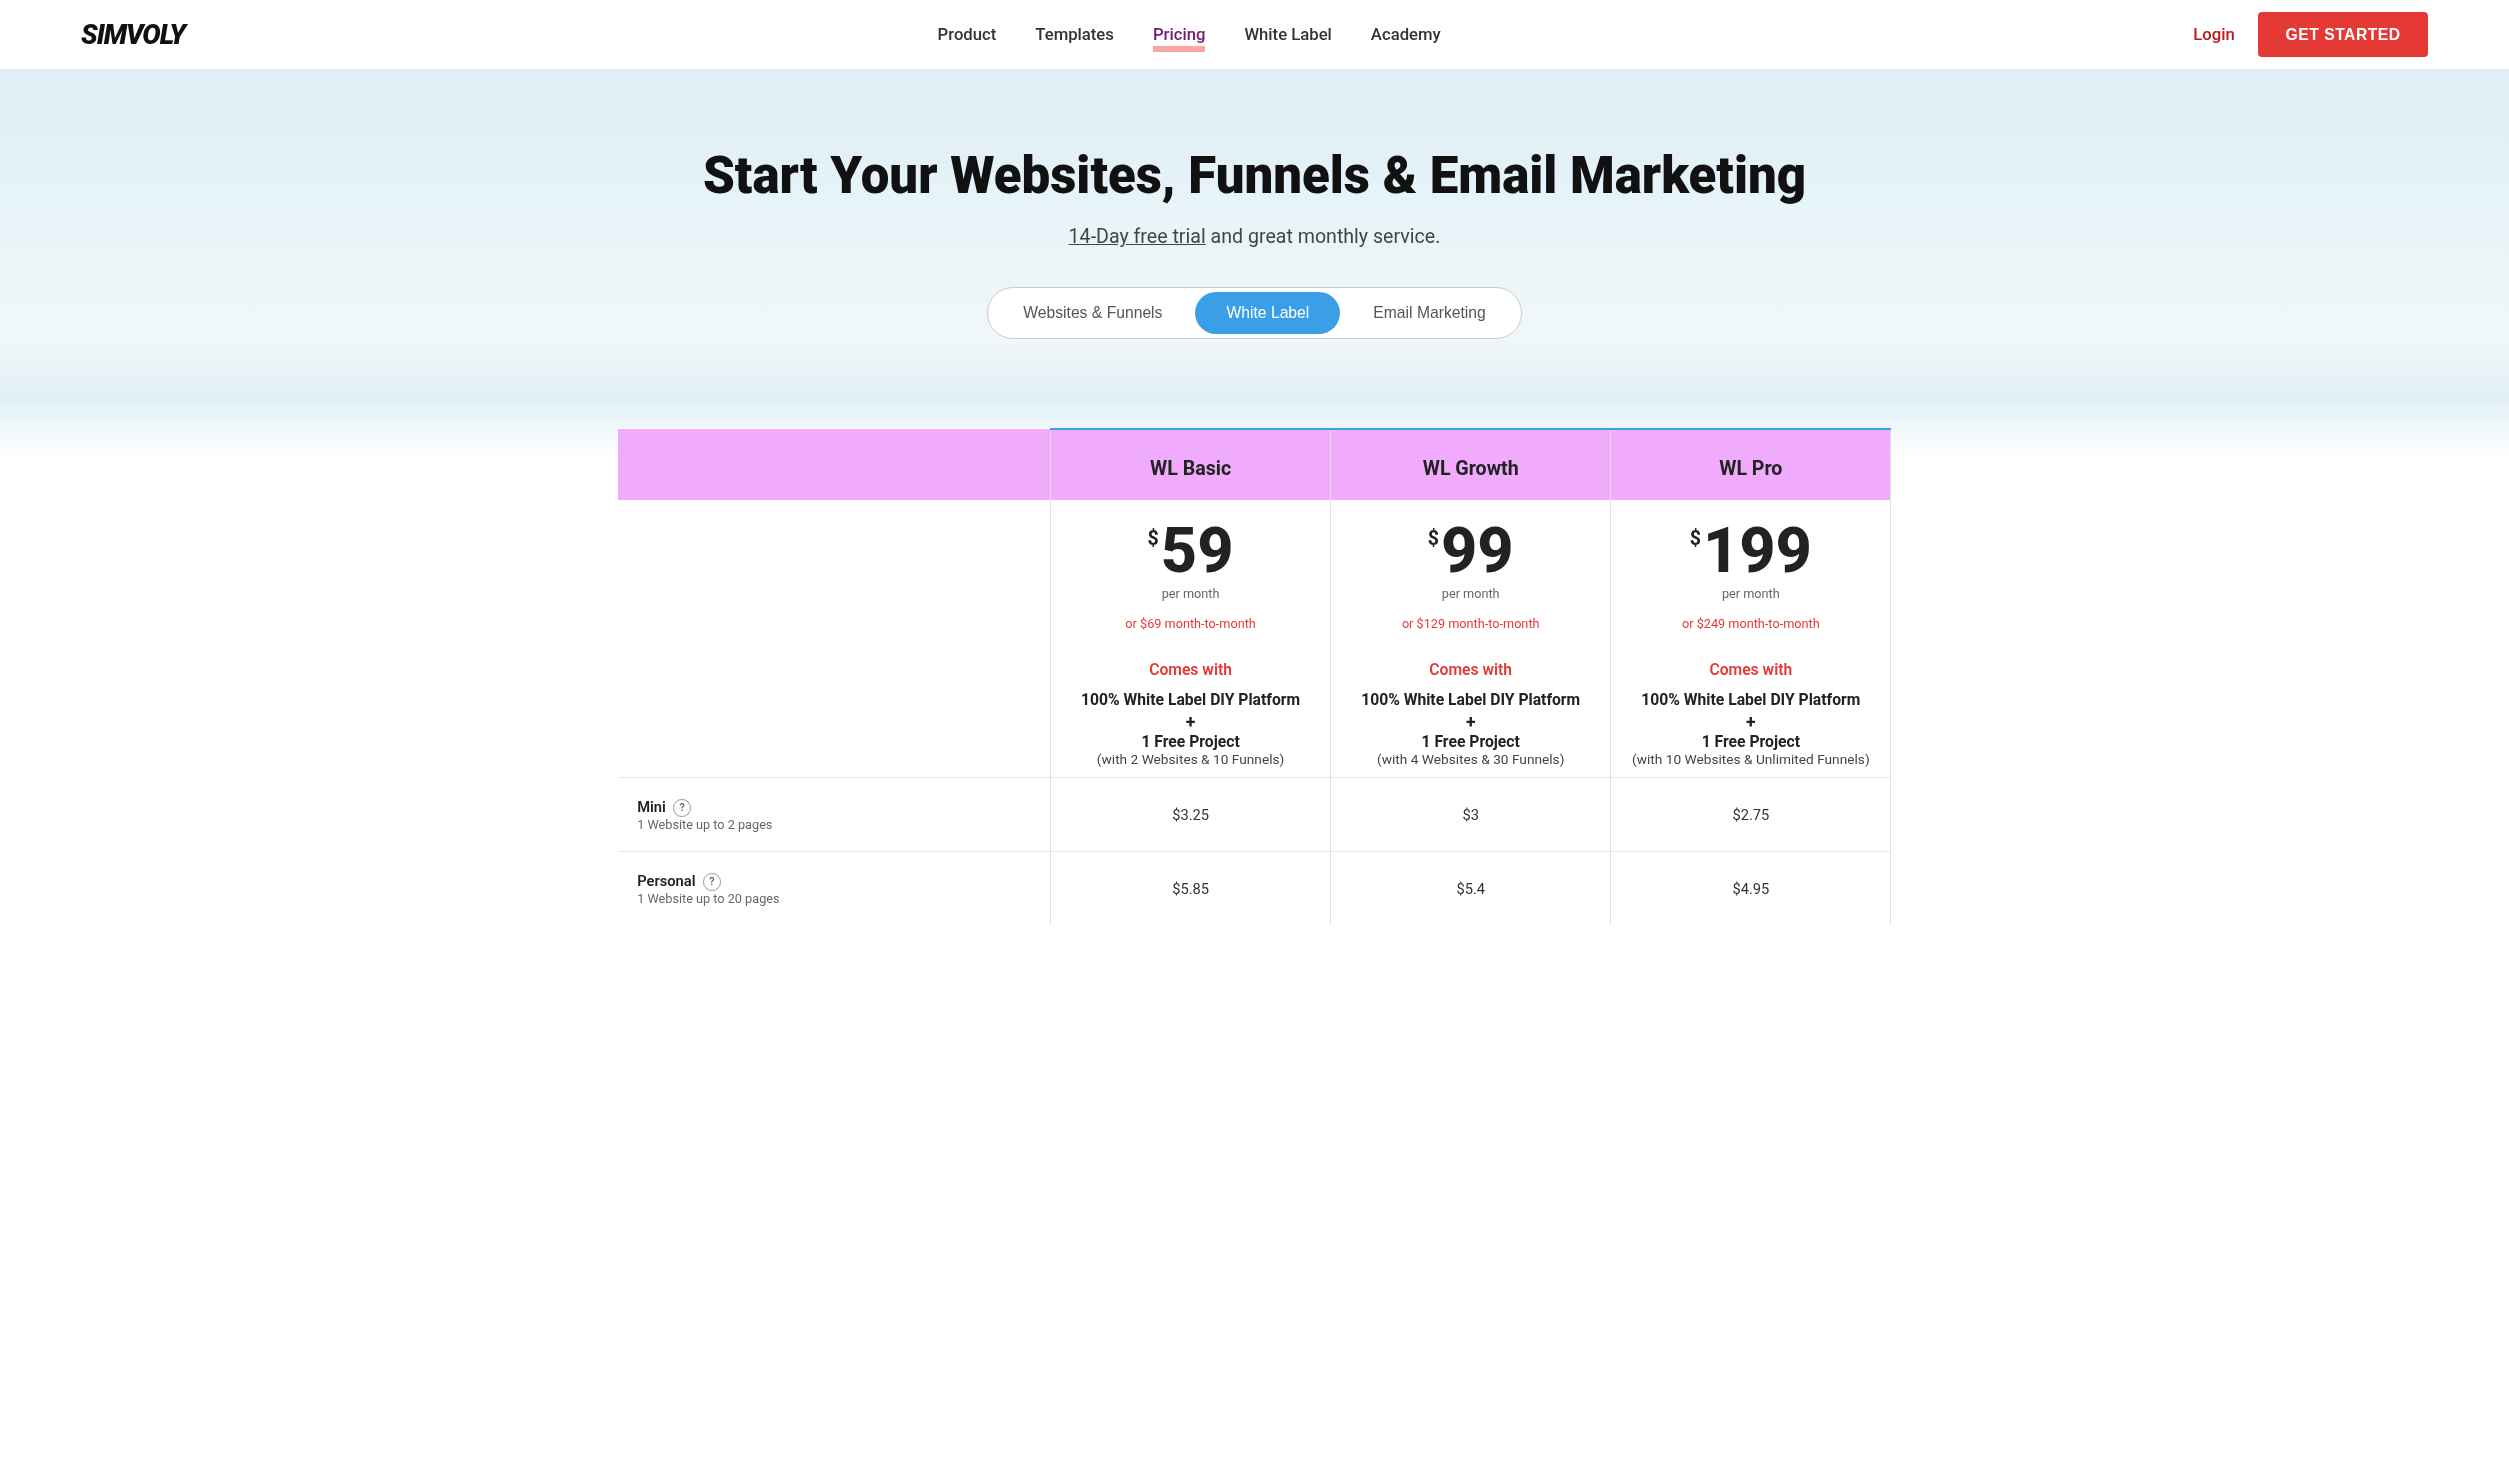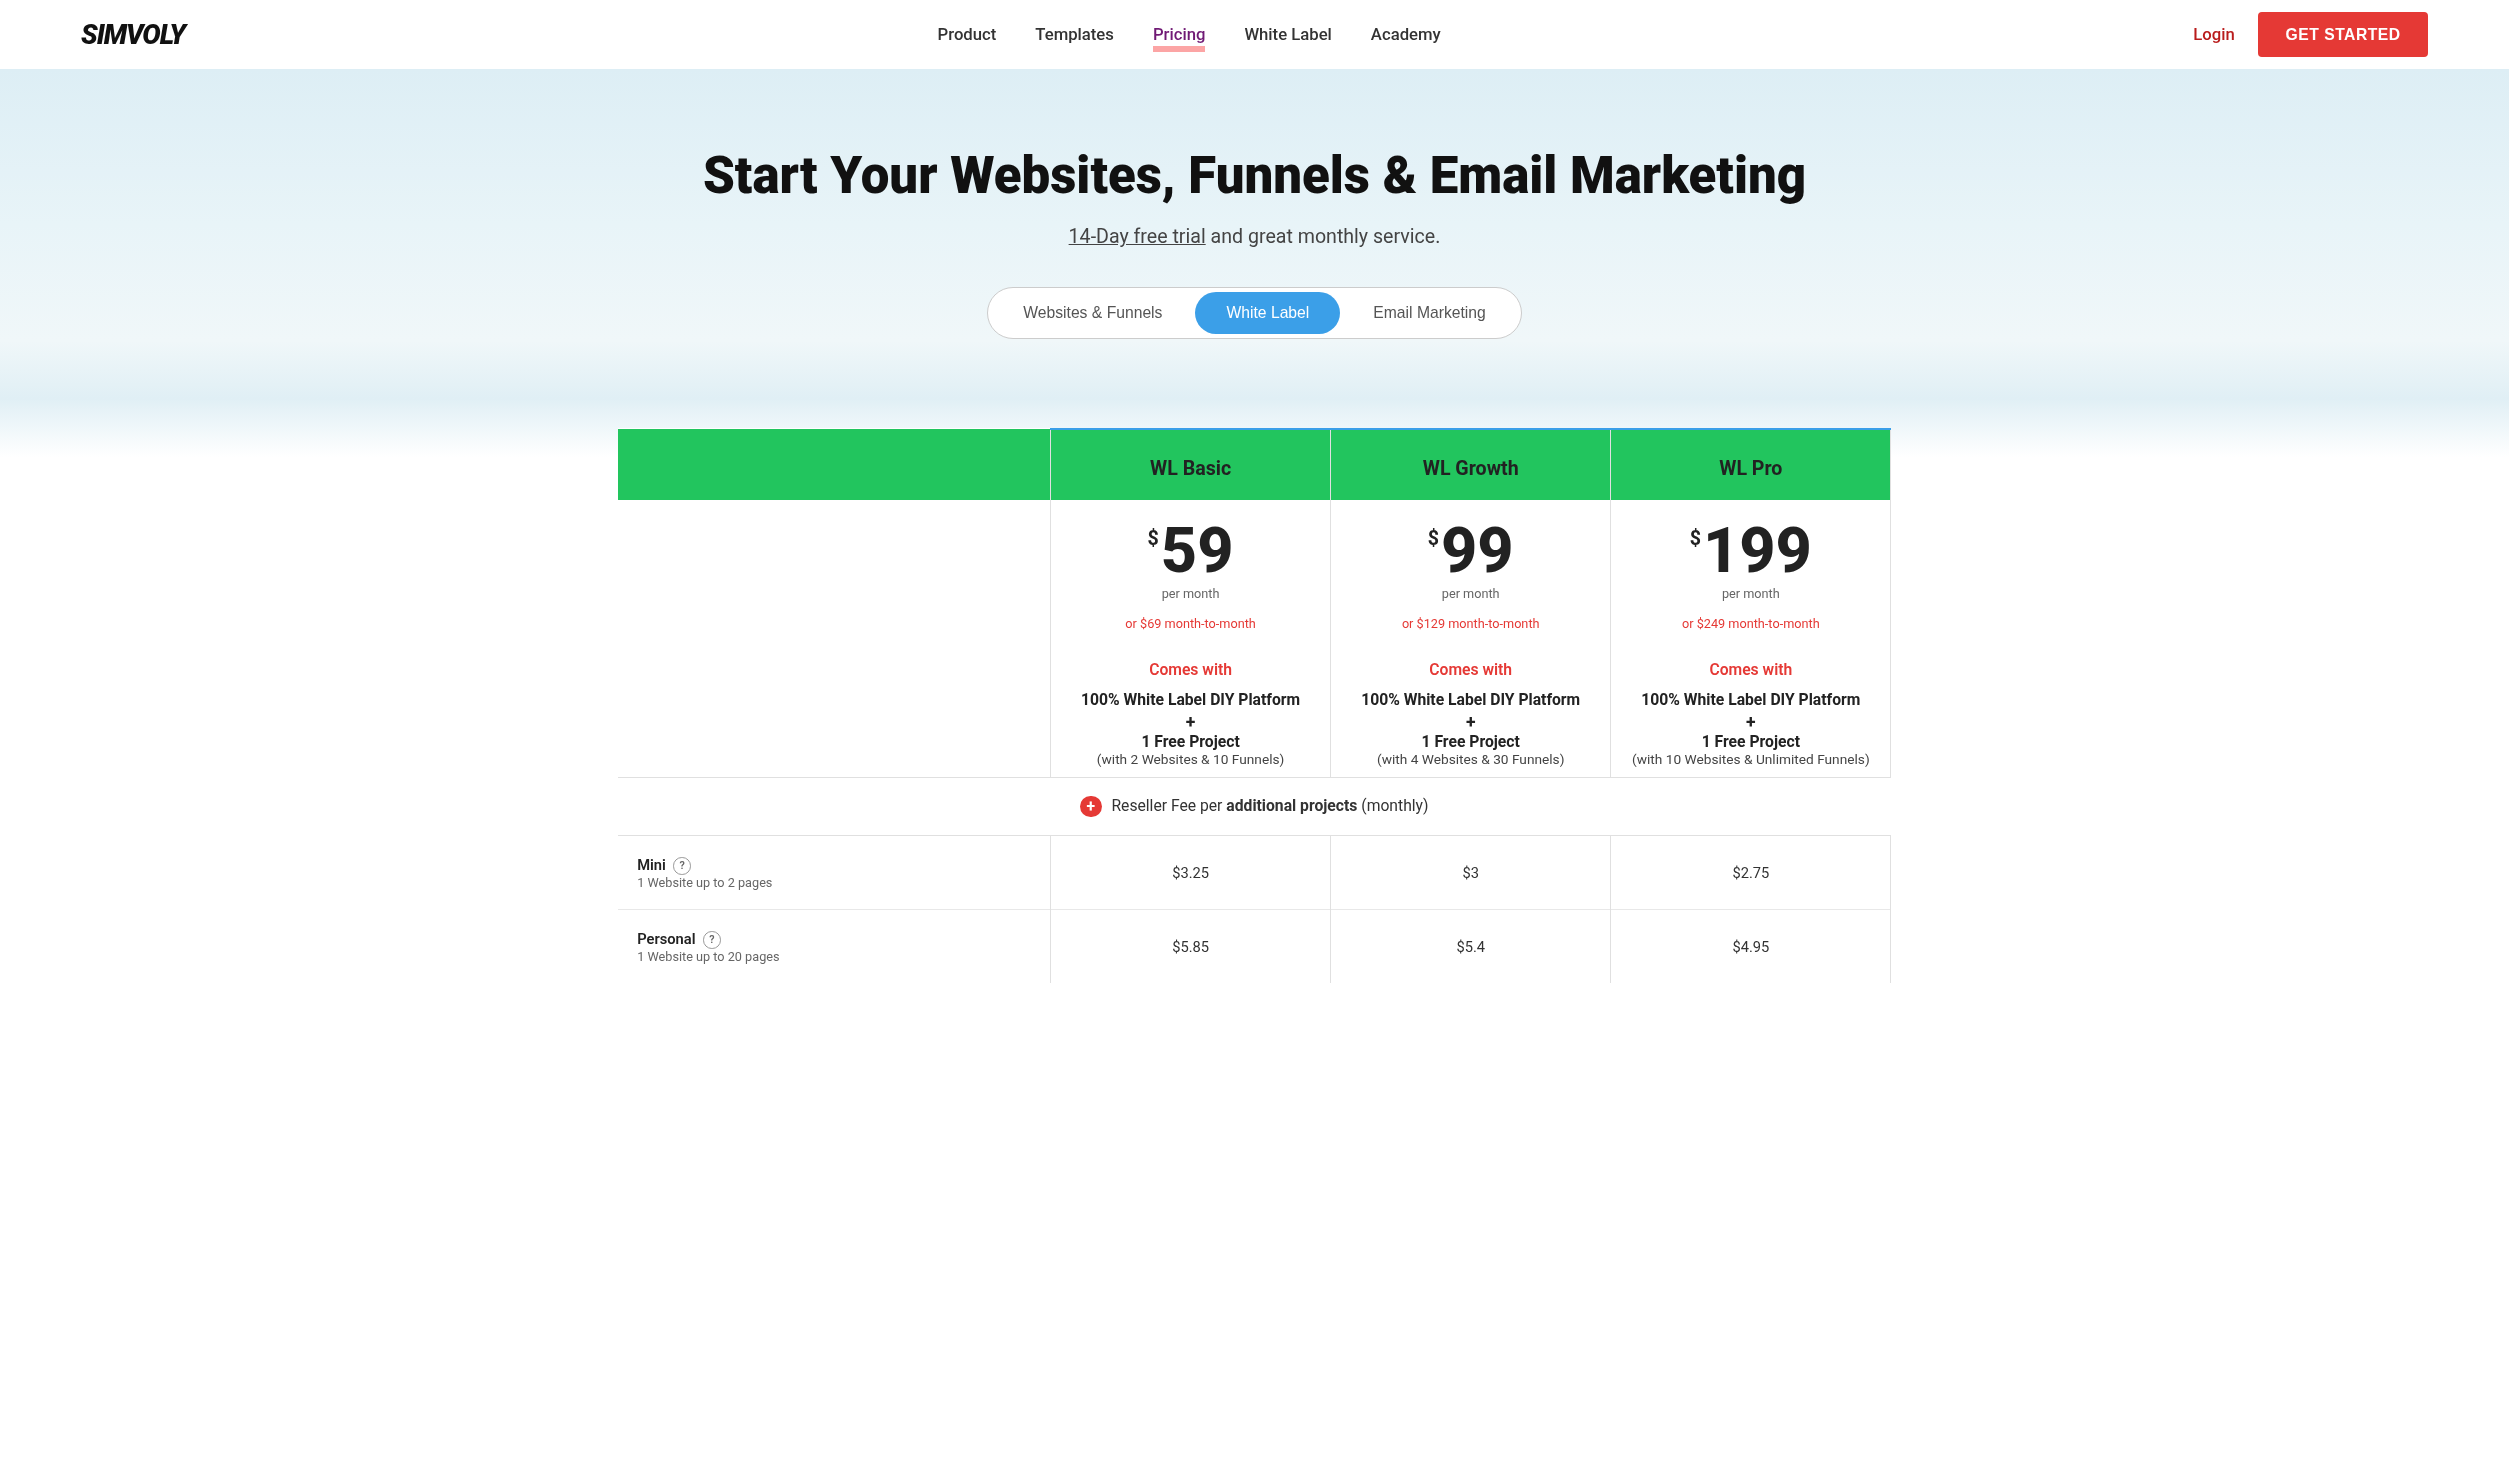--- a/index.html
+++ b/index.html
@@ -128,21 +128,21 @@
     
     .plan-header-row th {
       padding: 27.4px 19.6px 19.6px;
       font-size: 19.6px;
       font-weight: 700;
       color: #222;
       text-align: center;
       border-top: 2.9px solid #3b9fe8;
       border-left: 1px solid #e0e0e0;
       border-right: 1px solid #e0e0e0;
-      background: #22c55e;
+      background: #f0abfc;
     }
     .plan-header-row th.col-label {
       border-top: none;
       border-left: none;
       border-right: none;
     }
 
     
     .price-row td {
       padding: 19.6px 19.6px 9.8px;
@@ -385,26 +385,20 @@
 
         <td class="col-plan">
           <div class="comes-with-label">Comes with</div>
           <div class="comes-with-text">100% White Label DIY Platform</div>
           <div class="comes-with-plus">+</div>
           <div class="comes-with-project">1 Free Project</div>
           <div class="comes-with-detail">(with 10 Websites &amp; Unlimited Funnels)</div>
         </td>
       </tr>
 
-      <tr class="reseller-row">
-        <td colspan="4" style="border-left:none; border-right:none;">
-          <span class="reseller-icon">+</span>
-          <span>Reseller Fee per </span><strong>additional projects</strong><span> (monthly)</span>
-        </td>
-      </tr>
 
       <tr class="feature-row">
         <td class="col-label">
           <div class="feature-label-main">
             <span>Mini</span>
             <span class="help-icon">?</span>
           </div>
           <div class="feature-label-sub">1 Website up to 2 pages</div>
         </td>
         <td class="col-plan">$3.25</td>

